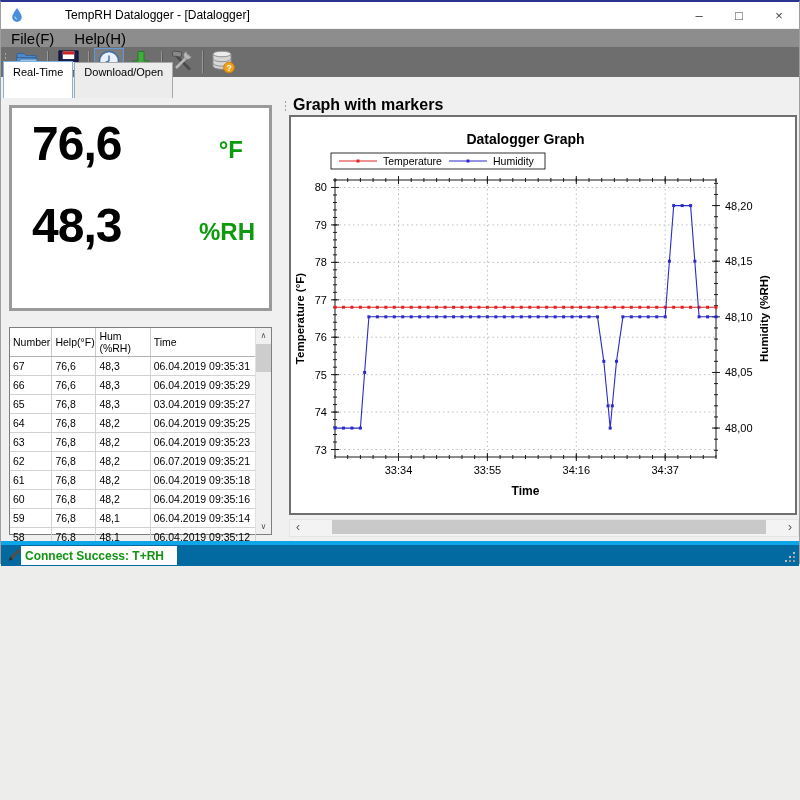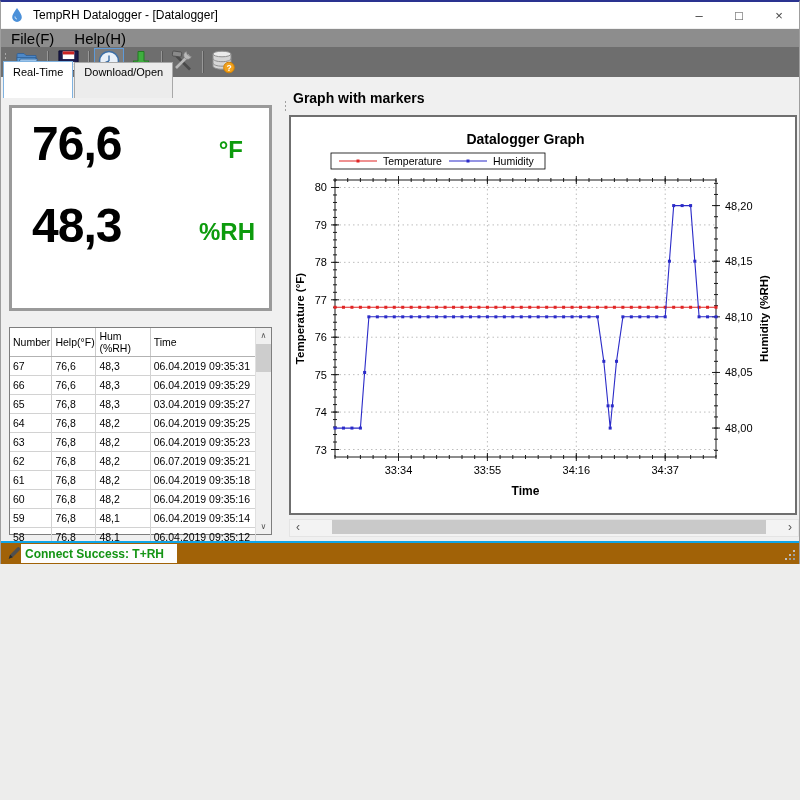--- a/index.html
+++ b/index.html
@@ -1,21 +1,21 @@
 <!DOCTYPE html>
 <html><head>
 <meta charset="utf-8">
 <style>
   html,body{margin:0;padding:0;}
   body{width:800px;height:800px;background:#ededec;font-family:"Liberation Sans",sans-serif;position:relative;overflow:hidden;}
   .window{position:absolute;left:0;top:0;width:798px;height:561px;background:#f0f0f0;border:1px solid #9f9f9f;border-top:2px solid #2a3390;}
   
   .titlebar{position:absolute;left:0;top:0;right:0;height:26px;background:#ffffff;display:flex;align-items:center;}
   .appicon{width:16px;height:16px;margin:0 8px 0 8px;}
-  .title-text{font-size:12px;color:#000;}
+  .title-text{font-size:12px;color:#000;margin-left:32px;}
   .wincontrols{position:absolute;right:0;top:0;height:26px;display:flex;}
   .winbtn{width:40px;height:26px;display:flex;align-items:center;justify-content:center;font-size:13px;color:#444;background:transparent;border:none;}
   
   .menubar{position:absolute;left:0;top:27px;right:0;height:18px;background:#8d8d8d;display:flex;align-items:center;}
   .menu-item{font-size:15px;color:#000;padding:0 10px;height:100%;display:flex;align-items:center;}
   
   .toolbar{position:absolute;left:0;top:45px;right:0;height:30px;background:#6e6e6e;border-bottom:2px solid #d9d9d9;display:flex;align-items:center;}
   .tgrip{width:3px;height:20px;margin:0 4px 0 3px;background-image:radial-gradient(#a8a8a8 42%,rgba(0,0,0,0) 45%);background-size:3px 4px;}
   .tool{width:30px;height:28px;display:flex;align-items:center;justify-content:center;background:transparent;border:1px solid transparent;margin:0 1px;padding:0;}
   .tool.selected{border:1px solid #5e9ad9;background:rgba(255,255,255,0.10);}
@@ -32,28 +32,28 @@
   .table-wrap{position:absolute;left:8px;top:325px;width:261px;height:206px;background:#fff;border:1px solid #7e7e7e;}
   table.log{border-collapse:collapse;table-layout:fixed;width:246px;font-size:10.5px;color:#000;}
   table.log th{font-weight:normal;text-align:left;padding:2px 3px;border-right:1px solid #c9c9c9;border-bottom:1px solid #b2b2b2;height:14px;}
   table.log td{padding:2px 3px;border-right:1px solid #d2d2d2;border-bottom:1px solid #d2d2d2;height:14px;white-space:nowrap;overflow:hidden;}
   .col-num{width:41px;}.col-temp{width:43px;}.col-hum{width:53px;}.col-time{width:103px;}
   .vscroll{position:absolute;right:0;top:0;bottom:0;width:15px;background:#f0f0f0;border-left:1px solid #e0e0e0;}
   .vs-btn{position:absolute;left:0;width:15px;height:15px;display:flex;align-items:center;justify-content:center;font-size:8px;color:#555;}
   .vs-thumb{position:absolute;left:0;top:16px;width:15px;height:28px;background:#cdcdcd;}
   
   .group-grip{position:absolute;left:283px;top:98px;width:3px;height:12px;background-image:radial-gradient(#a0a0a0 42%,rgba(0,0,0,0) 45%);background-size:3px 4px;}
-  .group-label{position:absolute;left:292px;top:88px;font-size:14px;font-weight:bold;color:#000;}
+  .group-label{position:absolute;left:292px;top:94px;font-size:16px;font-weight:bold;color:#000;}
   .chart-panel{position:absolute;left:288px;top:113px;width:504px;height:396px;background:#fff;border:2px solid #6f6f6f;}
   
   .hscroll{position:absolute;left:288px;top:517px;width:508px;height:16px;background:#f3f3f3;border:1px solid #e4e4e4;}
   .hs-btn{position:absolute;top:0;width:16px;height:14px;display:flex;align-items:center;justify-content:center;font-size:12px;color:#555;}
   .hs-thumb{position:absolute;left:42px;top:0;width:434px;height:14px;background:#c9c9c9;}
   
-  .statusbar{position:absolute;left:0;top:539px;right:0;height:21px;background:#a16207;border-top:2px solid #0ea5e9;}
+  .statusbar{position:absolute;left:0;top:539px;right:0;height:21px;background:#0369a1;border-top:4px solid #0ea5e9;}
   .status-chip{position:absolute;left:20px;top:1px;width:152px;height:19px;background:#fdfdfd;display:flex;align-items:center;padding-left:4px;}
   .status-msg{font-size:12px;font-weight:bold;}
   .pen-wrap{position:absolute;left:6px;top:3px;width:14px;height:14px;}
   .grip{position:absolute;right:4px;bottom:4px;width:10px;height:10px;}
   .grip::after{content:"";position:absolute;right:0;bottom:0;width:2px;height:2px;background:#9a9a9a;
     box-shadow:-4px 0 #9a9a9a,-8px 0 #c0c0c0,0 -4px #9a9a9a,-4px -4px #c0c0c0,0 -8px #c0c0c0;}
   #chart{width:504px;height:396px;}
 </style>
 </head>
 <body>

